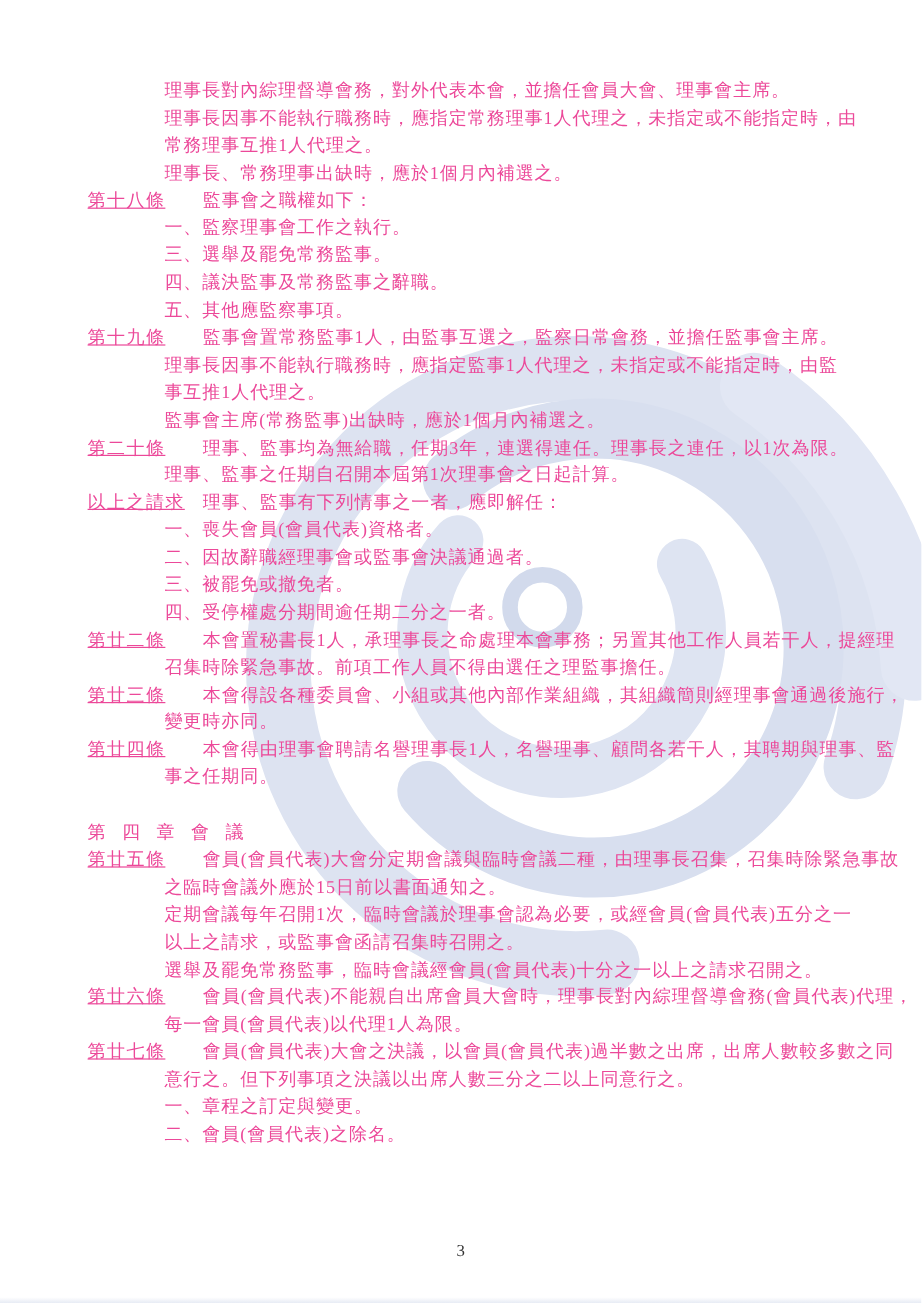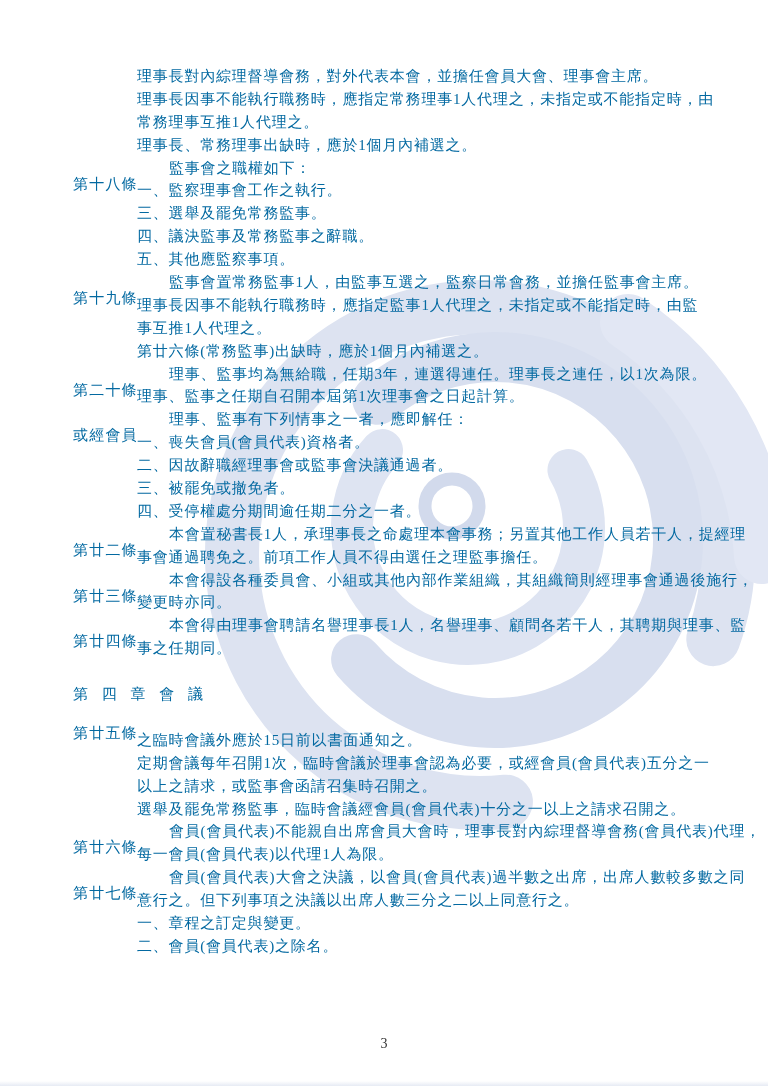--- a/index.html
+++ b/index.html
@@ -11,30 +11,31 @@
     font-family:"Liberation Serif","DejaVu Serif",serif;
   }
   .watermark{
     position:absolute;left:0;top:0;width:768px;height:1086px;z-index:0;
     pointer-events:none;
   }
   .content{
     position:absolute;left:73px;top:65px;z-index:1;
     font-size:15px;
     letter-spacing:0.8px;
-    color:#0369a1;
+    color:#ec4899;
   }
   .row{
     position:relative;
     height:22.9px;line-height:22.9px;
     white-space:nowrap;
   }
   .row .label{
-    position:absolute;left:0;top:16px;
+    position:absolute;left:0;top:0;
     letter-spacing:1.2px;
+    text-decoration:underline;
   }
   .row .text{display:block;}
   .row.cont .text{margin-left:64px;}
   .row.article .text{margin-left:96px;}
   .row.chapter{letter-spacing:5px;}
   .row.blank{height:22.9px;}
   .page-number{
     position:absolute;left:0;top:1036px;width:768px;z-index:1;
     text-align:center;font-size:14px;color:#333;
   }
@@ -93,51 +94,51 @@
         <span class="label">第十九條</span>
         <span class="text">監事會置常務監事1人，由監事互選之，監察日常會務，並擔任監事會主席。</span>
       </div>
       <div class="row cont">
         <span class="text">理事長因事不能執行職務時，應指定監事1人代理之，未指定或不能指定時，由監</span>
       </div>
       <div class="row cont">
         <span class="text">事互推1人代理之。</span>
       </div>
       <div class="row cont">
-        <span class="text">第廿六條(常務監事)出缺時，應於1個月內補選之。</span>
+        <span class="text">監事會主席(常務監事)出缺時，應於1個月內補選之。</span>
       </div>
       <div class="row article">
         <span class="label">第二十條</span>
         <span class="text">理事、監事均為無給職，任期3年，連選得連任。理事長之連任，以1次為限。</span>
       </div>
       <div class="row cont">
         <span class="text">理事、監事之任期自召開本屆第1次理事會之日起計算。</span>
       </div>
       <div class="row article">
-        <span class="label">或經會員</span>
+        <span class="label">以上之請求</span>
         <span class="text">理事、監事有下列情事之一者，應即解任：</span>
       </div>
       <div class="row cont">
         <span class="text">一、喪失會員(會員代表)資格者。</span>
       </div>
       <div class="row cont">
         <span class="text">二、因故辭職經理事會或監事會決議通過者。</span>
       </div>
       <div class="row cont">
         <span class="text">三、被罷免或撤免者。</span>
       </div>
       <div class="row cont">
         <span class="text">四、受停權處分期間逾任期二分之一者。</span>
       </div>
       <div class="row article">
         <span class="label">第廿二條</span>
         <span class="text">本會置秘書長1人，承理事長之命處理本會事務；另置其他工作人員若干人，提經理</span>
       </div>
       <div class="row cont">
-        <span class="text">事會通過聘免之。前項工作人員不得由選任之理監事擔任。</span>
+        <span class="text">召集時除緊急事故。前項工作人員不得由選任之理監事擔任。</span>
       </div>
       <div class="row article">
         <span class="label">第廿三條</span>
         <span class="text">本會得設各種委員會、小組或其他內部作業組織，其組織簡則經理事會通過後施行，</span>
       </div>
       <div class="row cont">
         <span class="text">變更時亦同。</span>
       </div>
       <div class="row article">
         <span class="label">第廿四條</span>
@@ -145,20 +146,21 @@
       </div>
       <div class="row cont">
         <span class="text">事之任期同。</span>
       </div>
       <div class="row blank"></div>
       <div class="row chapter">
         <span class="text">第 四 章 會 議</span>
       </div>
       <div class="row article">
         <span class="label">第廿五條</span>
+        <span class="text">會員(會員代表)大會分定期會議與臨時會議二種，由理事長召集，召集時除緊急事故</span>
       </div>
       <div class="row cont">
         <span class="text">之臨時會議外應於15日前以書面通知之。</span>
       </div>
       <div class="row cont">
         <span class="text">定期會議每年召開1次，臨時會議於理事會認為必要，或經會員(會員代表)五分之一</span>
       </div>
       <div class="row cont">
         <span class="text">以上之請求，或監事會函請召集時召開之。</span>
       </div>

